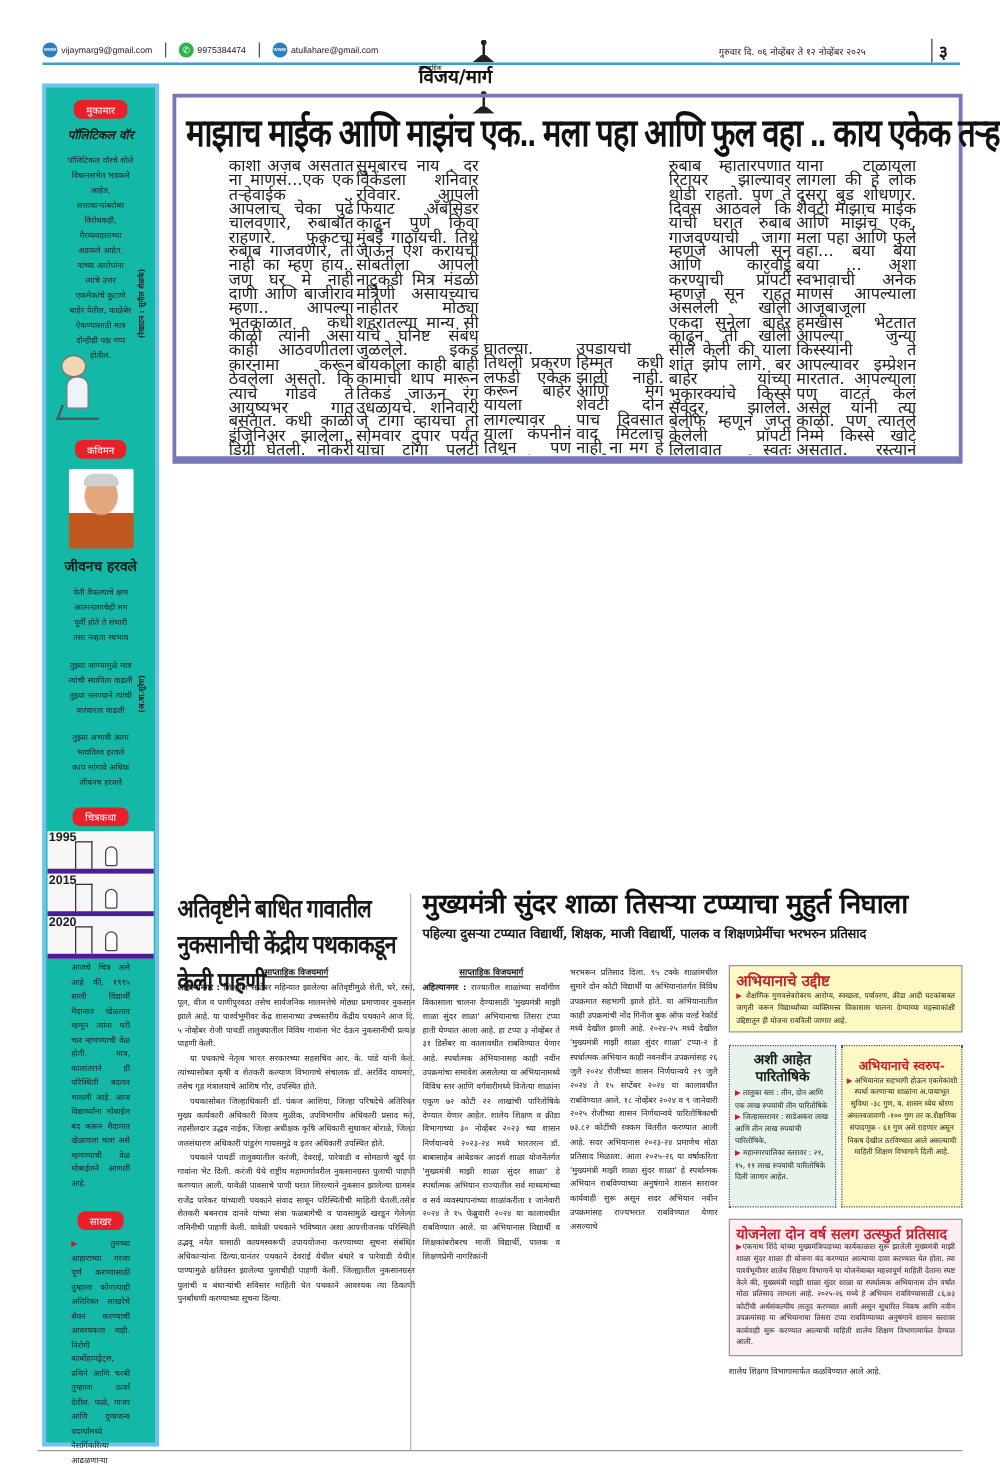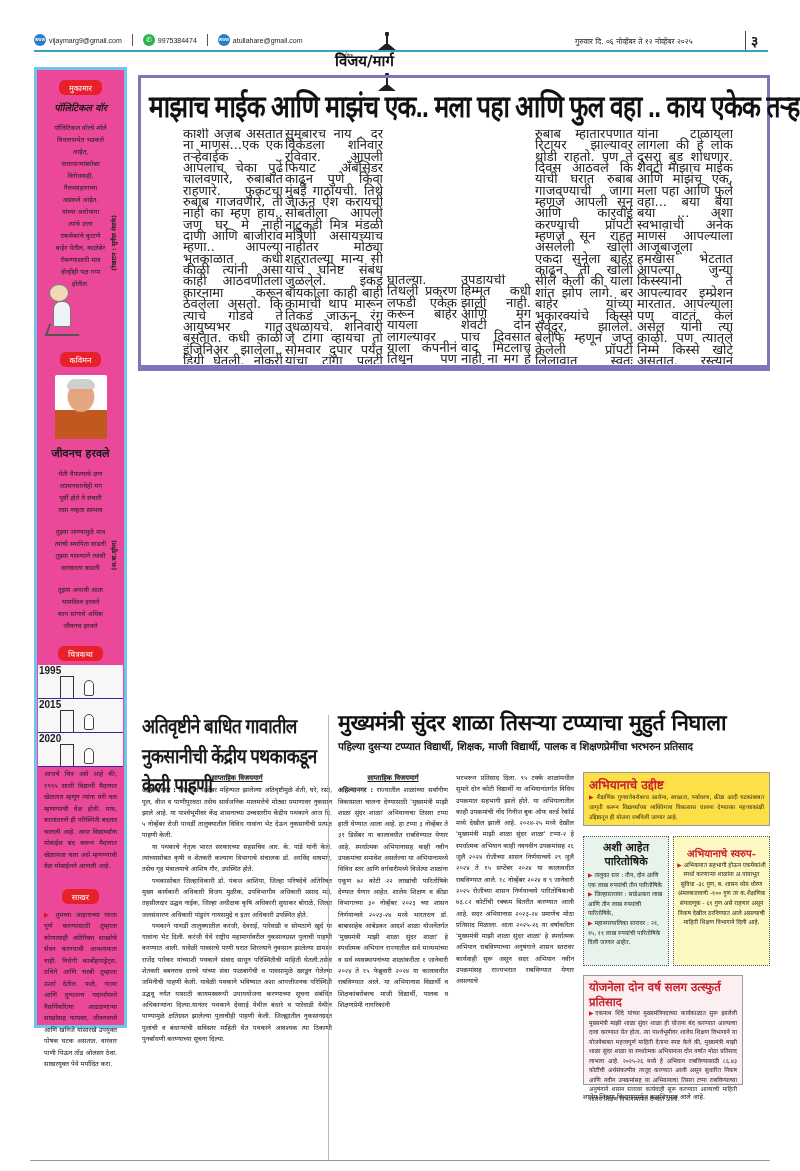--- a/index.html
+++ b/index.html
@@ -14,35 +14,35 @@
   .hdr .sep { width: 1px; height: 12px; background: #555; margin-right: 10px; }
   .logo { position: absolute; left: 335px; top: 32px; display: flex; align-items: flex-end; gap: 4px; flex-direction: column; }
   .logo .fig { width: 14px; height: 18px; background: linear-gradient(#222,#222) center 3px / 2px 10px no-repeat, radial-gradient(circle at 50% 2px, #222 2px, transparent 2.5px); position: relative; }
   .logo .fig::after { content: ""; position: absolute; left: -2px; bottom: 0; width: 18px; height: 6px; background: #222; clip-path: polygon(0 100%, 40% 0, 60% 0, 100% 100%); }
   .logo .name { font-family: "DejaVu Serif", serif; font-weight: bold; font-size: 15px; line-height: 15px; color: #111; position: relative; }
   .logo .name small { position: absolute; top: -6px; left: 0; font-size: 5px; font-weight: normal; }
   .hdr-date { position: absolute; left: 575px; top: 36px; font-size: 7.5px; }
   .hdr-pg { position: absolute; left: 745px; top: 31px; font-size: 14px; font-weight: bold; border-left: 1px solid #444; padding-left: 5px; }
 
   
-  .side { position: absolute; left: 34px; top: 67px; width: 93px; height: 961px; border: 3px solid #6ec4ee; background: #ec4899; text-align: center; }
+  .side { position: absolute; left: 34px; top: 67px; width: 93px; height: 1090px; border: 3px solid #6ec4ee; background: #14b8a6; text-align: center; }
   .tag { display: inline-block; background: #e8202a; color: #fff; border-radius: 6px; font-size: 8px; padding: 2px 10px; margin: 0 auto; }
   .sec-title { font-size: 9.5px; font-weight: bold; margin: 6px 0 8px; font-style: italic; }
   .side p { font-size: 6.5px; line-height: 12px; color: #222; }
-  .side .just { text-align: justify; padding: 0 7px; line-height: 11.5px; }
+  .side .just { text-align: justify; padding: 0 20px; line-height: 11.5px; }
   .oldman { width: 42px; height: 56px; margin: -6px 0 0 6px; position: relative; }
   .oldman .h { position: absolute; left: 6px; top: 0; width: 20px; height: 18px; border-radius: 50%; background: #f1d7b5; border: 1px solid #777; }
   .oldman .b { position: absolute; left: 10px; top: 17px; width: 18px; height: 26px; border-radius: 8px 8px 2px 2px; background: #eef3f8; border: 1px solid #777; }
   .oldman .l { position: absolute; left: 4px; top: 40px; width: 34px; height: 12px; border-bottom: 2px solid #555; border-left: 2px solid #555; transform: skewX(-20deg); }
   .credit-vert { position: absolute; left: 110px; writing-mode: vertical-rl; transform: rotate(180deg); font-size: 6px; font-weight: bold; color: #222; }
   .portrait { width: 52px; height: 64px; margin: 8px auto 6px; background: radial-gradient(ellipse 14px 16px at 50% 34%, #e3a67e 90%, transparent 100%), linear-gradient(#fff 0 55%, #c0581f 55%); border-radius: 2px; position: relative; }
   .portrait::before { content: ""; position: absolute; left: 12px; top: 4px; width: 28px; height: 10px; border-radius: 14px 14px 4px 4px; background: #cfcfcf; }
   .poet-name { font-size: 11px; font-weight: bold; margin-bottom: 8px; }
   .cartoon { width: 85px; margin: 4px auto 2px; }
-  .cartoon .panel { height: 34px; border-bottom: 1px solid #4c1d95; position: relative; background: #f7f7f7; }
+  .cartoon .panel { height: 34px; border-bottom: 4px solid #4c1d95; position: relative; background: #f7f7f7; }
   .cartoon .yr { position: absolute; left: 1px; top: 0; font-size: 10px; font-weight: bold; font-family: "Liberation Sans", sans-serif; }
   .cartoon .door { position: absolute; left: 22px; bottom: 0; width: 14px; height: 22px; border: 1px solid #333; border-bottom: none; }
   .cartoon .fig { position: absolute; left: 46px; bottom: 2px; width: 10px; height: 16px; border: 1px solid #444; border-radius: 5px 5px 2px 2px; background: #fff; }
   .sugar::before { content: "▶ "; color: #c81e2c; }
 
   
   .feat { position: absolute; left: 138px; top: 75px; width: 632px; height: 296px; border: 3px solid #7a76b8; border-bottom: 6px solid #7a76b8; }
   .feat-title { position: absolute; left: 8px; top: 6px; font-family: "Liberation Sans", sans-serif; font-weight: bold; font-size: 24.5px; letter-spacing: -0.6px; color: #111; transform: scaleY(1.25); transform-origin: top left; white-space: nowrap; }
   .cols { position: absolute; top: 50px; font-size: 13px; line-height: 11.35px; text-align: justify; color: #222; overflow: hidden; margin-left: 32px; }
   .council { position: absolute; left: 214px; top: 52px; width: 144px; height: 140px; }
@@ -56,30 +56,30 @@
   .art2-title { position: absolute; left: 142px; top: 712px; width: 192px; font-family: "Liberation Sans", sans-serif; font-weight: bold; font-size: 17px; line-height: 25px; letter-spacing: -0.5px; transform: scaleY(1.18); transform-origin: top left; }
   .art2-body { position: absolute; left: 142px; top: 773px; width: 190px; font-size: 6.5px; line-height: 11.3px; text-align: justify; }
   .weekly { text-align: center; font-weight: bold; text-decoration: underline; font-size: 6.8px; margin-bottom: 1px; }
   .place { font-weight: bold; }
   .vline { position: absolute; left: 328px; top: 715px; width: 1px; height: 445px; background: #bbb; }
 
   
   .cm-title { position: absolute; left: 338px; top: 707px; font-family: "DejaVu Serif", serif; font-weight: bold; font-size: 21.5px; letter-spacing: -0.4px; white-space: nowrap; color: #111; }
   .cm-sub { position: absolute; left: 338px; top: 739px; font-family: "DejaVu Serif", serif; font-weight: bold; font-size: 10.4px; letter-spacing: -0.2px; white-space: nowrap; }
   .cm-col { position: absolute; top: 773px; width: 110px; font-size: 6.5px; line-height: 11.3px; text-align: justify; }
-  .goal { position: absolute; left: 583px; top: 772px; width: 187px; height: 54px; background: #fde047; border: 1px solid #999; padding: 3px 5px; }
+  .goal { position: absolute; left: 583px; top: 772px; width: 187px; height: 54px; background: #fef9c3; border: 1px solid #999; padding: 3px 5px; }
   .goal h3 { color: #c8232c; font-family: "DejaVu Serif", serif; font-size: 12px; }
   .goal p { font-size: 5.8px; line-height: 9.8px; text-align: justify; }
   .prize { position: absolute; left: 583px; top: 836px; width: 86px; height: 130px; background: #e8f3ec; border: 1px dotted #555; padding: 4px; font-size: 5.9px; line-height: 9.6px; }
   .prize h3 { text-align: center; font-size: 11px; line-height: 14px; font-family: "DejaVu Serif", serif; margin-bottom: 2px; }
   .prize .it::before { content: "▶ "; color: #c81e2c; }
   .form { position: absolute; left: 673px; top: 836px; width: 97px; height: 130px; background: #fef9c3; border: 1px dotted #555; padding: 4px 3px; font-size: 5.9px; line-height: 9.6px; text-align: center; }
   .form h3 { color: #c8232c; font-size: 10px; font-family: "DejaVu Serif", serif; margin-top: 8px; margin-bottom: 2px; }
   .form p::before { content: "▶ "; color: #c81e2c; }
-  .yojana { position: absolute; left: 583px; top: 975px; width: 160px; height: 110px; background: #fdeef1; border: 1px solid #999; padding: 3px 5px; }
+  .yojana { position: absolute; left: 583px; top: 975px; width: 187px; height: 110px; background: #fdeef1; border: 1px solid #999; padding: 3px 5px; }
   .yojana h3 { color: #c8232c; font-family: "DejaVu Serif", serif; font-size: 11.5px; }
   .yojana p { font-size: 5.9px; line-height: 9.5px; text-align: justify; }
   .yojana p::before { content: "▶"; color: #c81e2c; }
   .tail { position: absolute; left: 583px; top: 1092px; font-size: 6.5px; }
   .footline { position: absolute; left: 30px; top: 1160px; width: 740px; height: 1px; background: #999; }
 </style>
 </head>
 <body>
 
 <div class="hdr">

